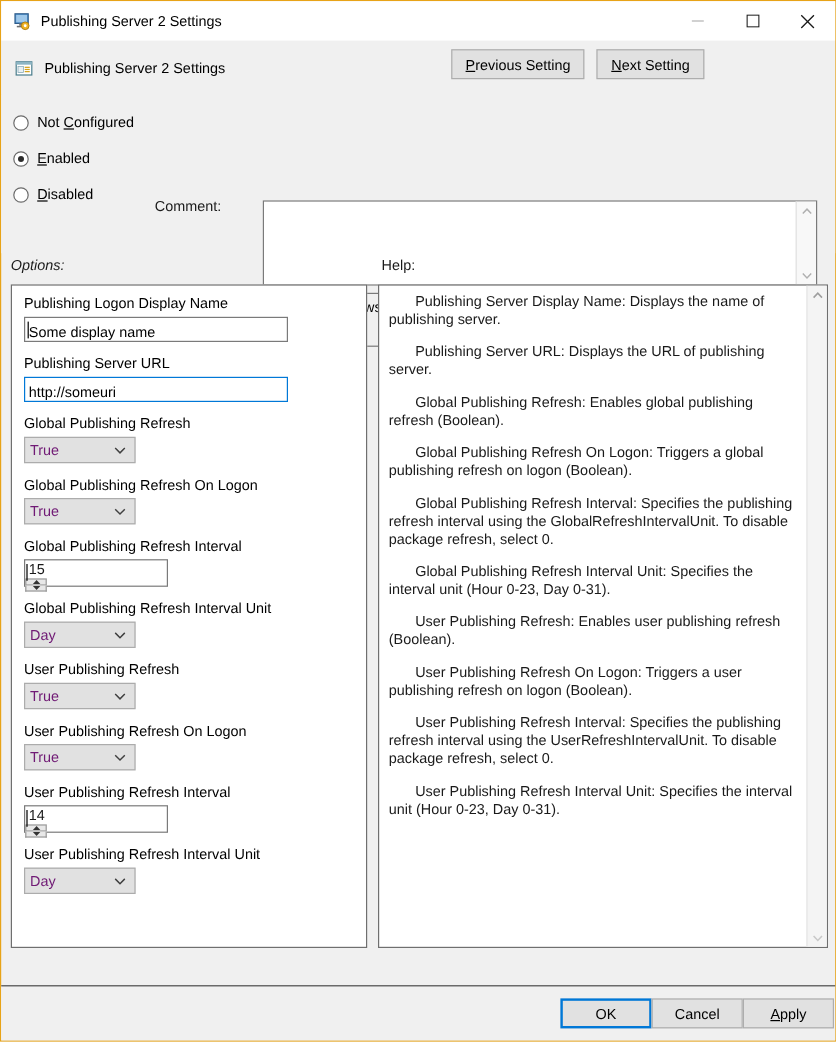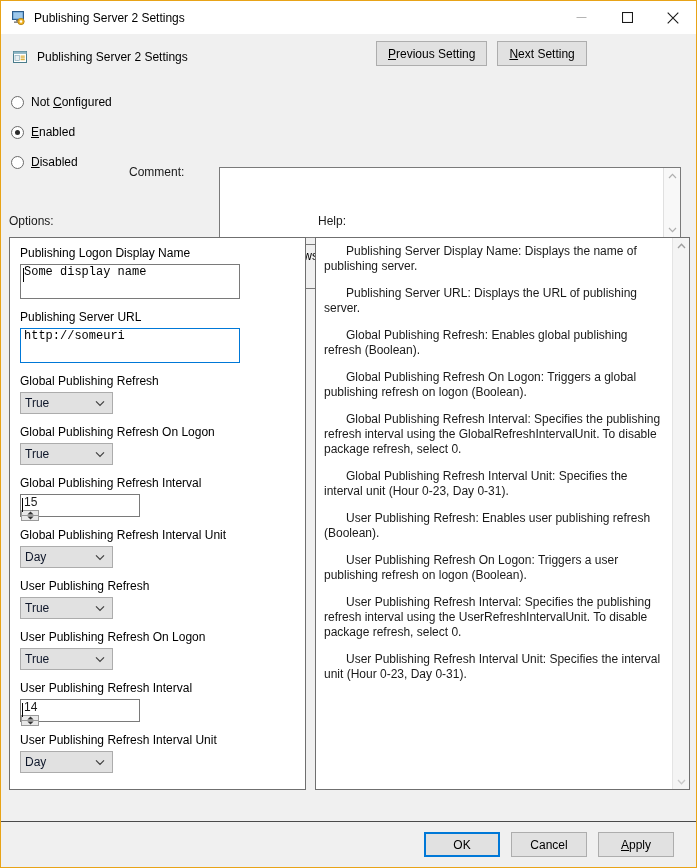--- a/index.html
+++ b/index.html
@@ -194,21 +194,21 @@
     width: 11px; height: 9px;
     display: flex; align-items: center; justify-content: center;
   }
 
   
   #panel-labels {
     flex: 0 0 auto;
     position: relative;
     height: 26px;
   }
-  #options-label { position: absolute; left: 8px; top: 3px; font-size: 12px; }
+  #options-label { position: absolute; left: 8px; top: 3px; font-size: 12px; font-style: italic; }
   #help-label { position: absolute; left: 317px; top: 3px; font-size: 12px; }
 
   
   #panes {
     flex: 1 1 auto;
     position: relative;
   }
   #options-pane {
     position: absolute;
     left: 8px; top: 0;
@@ -255,48 +255,48 @@
   .opt-label {
     font-size: 12px;
     color: #000;
     margin-bottom: 4px;
     white-space: nowrap;
   }
   .opt-block { margin-bottom: 11px; }
   .opt-block:last-child { margin-bottom: 0; }
 
   .text-input {
-    width: 220px; height: 35px;
+    width: 220px; height: 21px;
     background: #ffffff;
     border: 1px solid #7a7a7a;
-    font-family: Liberation Mono, monospace;
+    font-family: Liberation Sans, sans-serif;
     font-size: 12px;
     color: #000;
     padding: 0 3px;
     display: flex;
-    align-items: flex-start;
+    align-items: flex-end;
     position: relative;
   }
   .text-input.focused { border: 1px solid #0078d7; }
   .text-input .caret {
     position: absolute;
     left: 2px; top: 3px;
     width: 1px; height: 14px;
     background: #000;
   }
 
   .combo {
     width: 93px; height: 22px;
     background: #e1e1e1;
     border: 1px solid #acacac;
     display: flex;
     align-items: center;
     position: relative;
     font-size: 12px;
-    color: #0f172a;
+    color: #701a75;
     padding-left: 4px;
   }
   .combo .chevron {
     position: absolute;
     right: 7px; top: 0; bottom: 0;
     display: flex; align-items: center;
   }
 
   .spinner {
     width: 120px; height: 23px;
@@ -338,23 +338,23 @@
   
   #footer {
     flex: 0 0 auto;
     height: 46px;
     background: #f0f0f0;
     border-top: 1px solid #4a4a4a;
     position: relative;
   }
   #footer-buttons {
     position: absolute;
-    right: 22px; top: 10px;
-    display: flex;
-    gap: 11px;
+    right: 1px; top: 10px;
+    display: flex;
+    gap: 0;
   }
   .footer-btn {
     width: 76px; height: 25px;
     font-size: 12px;
   }
   .footer-btn.default {
     border: 2px solid #0078d7;
     background: #e1e1e1;
   }
 </style>

